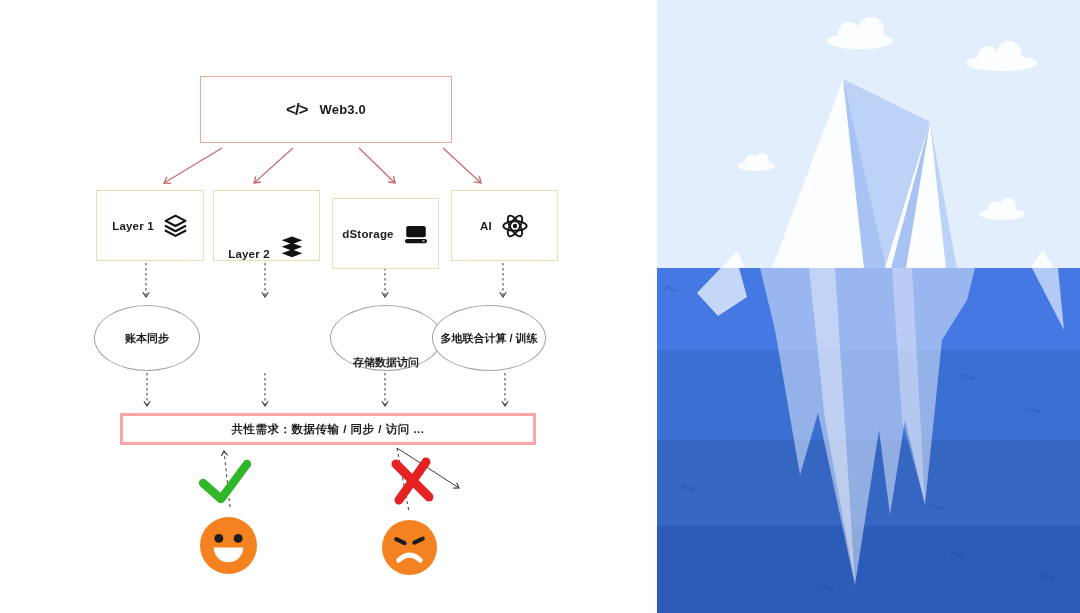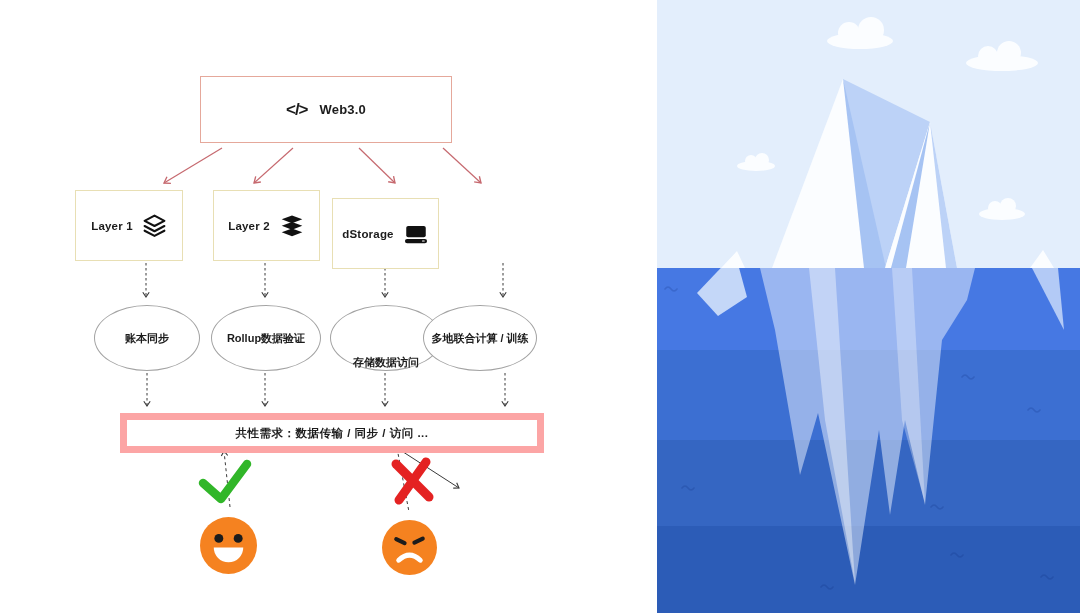--- a/index.html
+++ b/index.html
@@ -14,37 +14,37 @@
   .box{
     position:absolute;background:#ffffff;border:1px solid #e8dfb4;
     display:flex;align-items:center;justify-content:center;gap:9px;
     font-weight:bold;font-size:11.5px;letter-spacing:.2px;
   }
   .box.root{
     left:200px;top:76px;width:250px;height:65px;border-color:#e5a89b;
     font-size:13px;gap:12px;
   }
   .code-glyph{font-weight:800;font-size:17px;letter-spacing:-1px;}
-  .b1{left:75px;top:190px;width:106px;height:69px;}
-  .b2{left:213px;top:190px;width:105px;height:69px;}
+  .b1{left:96px;top:190px;width:106px;height:69px;}
+  .b2{left:213px;top:190px;width:105px;height:69px;align-items:flex-end;}
   .b3{left:332px;top:198px;width:105px;height:69px;}
   .b4{left:451px;top:190px;width:105px;height:69px;}
   .box svg{flex:0 0 auto;}
   .ellipse{
     position:absolute;background:#ffffff;border:1px solid #a3a3a3;border-radius:50%;
     display:flex;align-items:center;justify-content:center;
     font-weight:bold;font-size:11px;text-align:center;
   }
   .e1{left:94px;top:305px;width:104px;height:64px;}
   .e2{left:211px;top:305px;width:108px;height:64px;}
   .e3{left:330px;top:305px;width:110px;height:64px;align-items:flex-end;}
-  .e4{left:423px;top:305px;width:112px;height:64px;}
+  .e4{left:432px;top:305px;width:112px;height:64px;}
   .common{
     position:absolute;left:120px;top:413px;width:410px;height:26px;
-    border:7px solid #fca5a5;background:#ffffff;
+    border:3px solid #fca5a5;background:#ffffff;
     display:flex;align-items:center;justify-content:center;
     font-weight:bold;font-size:11.5px;letter-spacing:.5px;
   }
   .face{position:absolute;}
   .face-smiley{left:200px;top:517px;}
   .face-angry{left:382px;top:520px;}
   
   .panel{position:absolute;left:657px;top:0;width:423px;height:613px;}
 </style>
 </head>
@@ -122,26 +122,32 @@
       </svg>
     </div>
     <div class="box b3">
       <span>dStorage</span>
       <svg width="26" height="26" viewBox="0 0 24 24" fill="#111">
         <rect x="3" y="4.5" width="18" height="10.5" rx="1.8"></rect>
         <rect x="1.8" y="16.5" width="20.4" height="4" rx="2"></rect>
         <rect x="17.5" y="18" width="2.6" height="1" rx="0.5" fill="#fff"></rect>
       </svg>
     </div>
+    <div class="box b4">
+      <span>AI</span>
+      <svg width="28" height="28" viewBox="0 0 24 24" fill="none" stroke="#111" stroke-width="1.6">
+        <circle cx="12" cy="12" r="1.9" fill="#111" stroke="none"></circle>
+        <ellipse cx="12" cy="12" rx="10" ry="4.1"></ellipse>
+        <ellipse cx="12" cy="12" rx="10" ry="4.1" transform="rotate(60 12 12)"></ellipse>
+        <ellipse cx="12" cy="12" rx="10" ry="4.1" transform="rotate(120 12 12)"></ellipse>
+      </svg>
+    </div>
 
     <div class="ellipse e1">
       <span>账本同步</span>
-    </div>
-    <div class="ellipse e2">
-      <span>Rollup数据验证</span>
     </div>
     <div class="ellipse e3">
       <span>存储数据访问</span>
     </div>
     <div class="ellipse e4">
       <span>多地联合计算 / 训练</span>
     </div>
 
     <div class="common">
       <span>共性需求：数据传输 / 同步 / 访问  ...</span>

